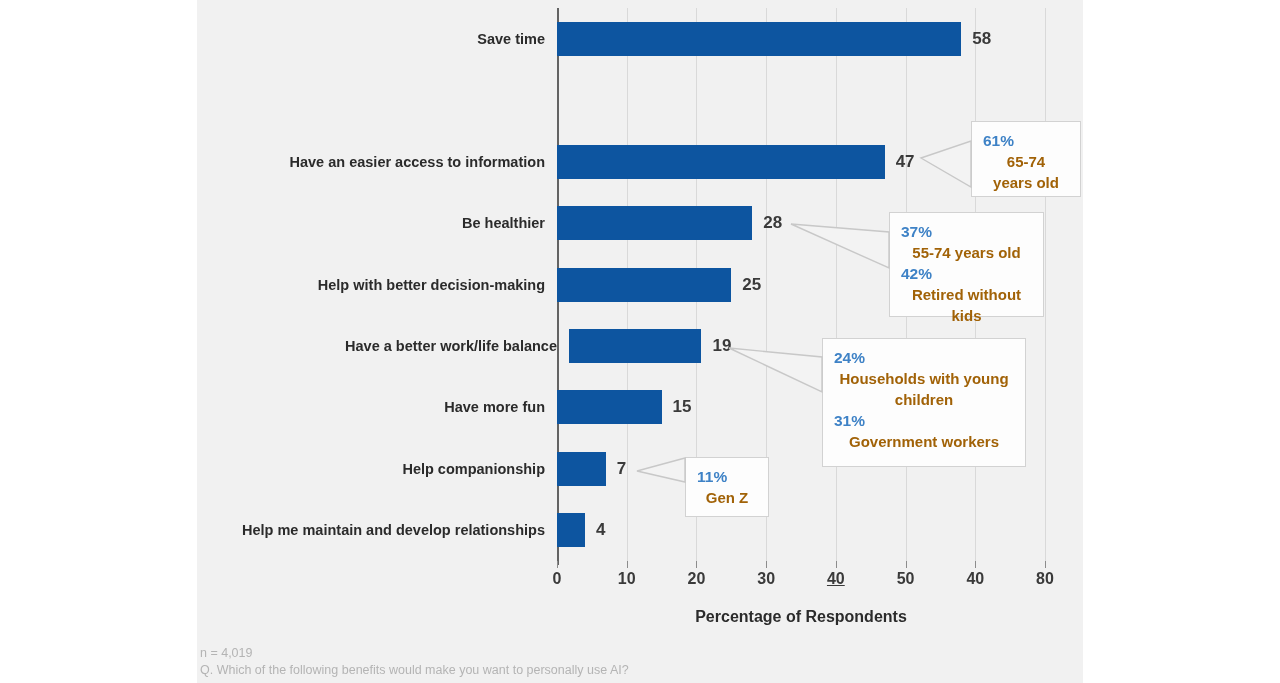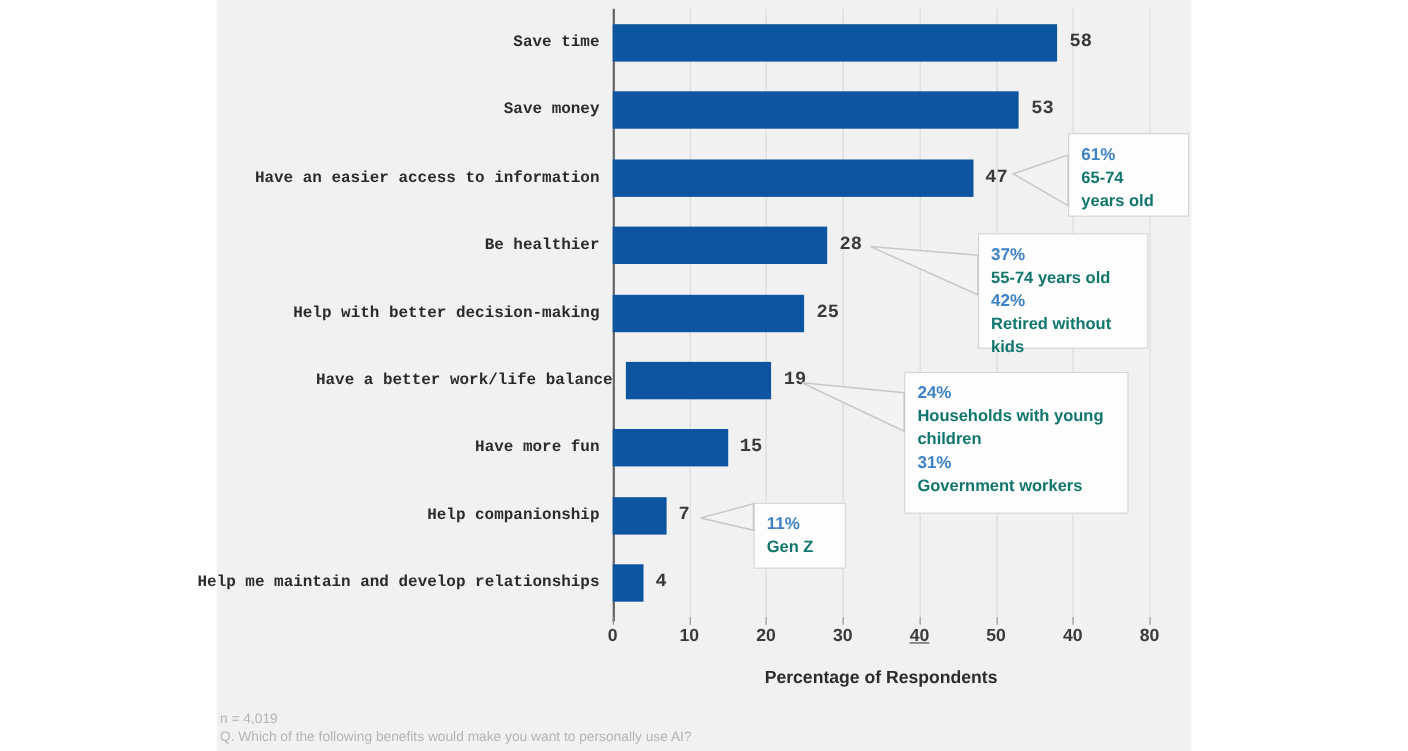--- a/index.html
+++ b/index.html
@@ -51,21 +51,21 @@
     position: absolute;
     top: 0;
     bottom: -4px;
     left: 0;
     width: 2px;
     background: #636363;
   }
 
   .rows {
     position: absolute;
-    left: 0; top: 0; right: 0; bottom: 0; font-family: Liberation Mono, monospace;
+    left: 0; top: 0; right: 0; bottom: 0;
   }
   .row {
     position: absolute;
     left: 0;
     height: 61.4px;
     width: 100%;
   }
   .bar {
     position: absolute;
     left: 0;
@@ -141,22 +141,23 @@
   .callout .pct {
     font-size: 15.5px;
     font-weight: 700;
     color: #3e82c6;
     line-height: 21px;
     white-space: nowrap;
   }
   .callout .desc {
     font-size: 15px;
     font-weight: 700;
-    color: #0f766e;
+    color: #a16207;
     line-height: 21px;
+    text-align: center;
   }
 
   #leaders {
     position: absolute;
     left: 0; top: 0;
     width: 1280px;
     height: 683px;
     pointer-events: none;
   }
 
@@ -187,25 +188,20 @@
       <div class="gridline" style="left:348.57px"></div>
       <div class="gridline" style="left:418.29px"></div>
       <div class="gridline" style="left:488px"></div>
       <div class="axis-line"></div>
 
       <div class="rows" id="rows">
           <div class="row" style="top: 0px;">
             <div class="cat-label">Save time</div>
             <div class="bar" style="width: 404.343px; background: rgb(13, 85, 160);"></div>
             <div class="bar-value" style="left: 415.343px;">58</div>
-          </div>
-          <div class="row" style="top: 61.4px;">
-            <div class="cat-label">Save money</div>
-            <div class="bar" style="width: 369.486px; background: rgb(13, 85, 160);"></div>
-            <div class="bar-value" style="left: 380.486px;">53</div>
           </div>
           <div class="row" style="top: 122.8px;">
             <div class="cat-label">Have an easier access to information</div>
             <div class="bar" style="width: 327.657px; background: rgb(13, 85, 160);"></div>
             <div class="bar-value" style="left: 338.657px;">47</div>
           </div>
           <div class="row" style="top: 184.2px;">
             <div class="cat-label">Be healthier</div>
             <div class="bar" style="width: 195.2px; background: rgb(13, 85, 160);"></div>
             <div class="bar-value" style="left: 206.2px;">28</div>

